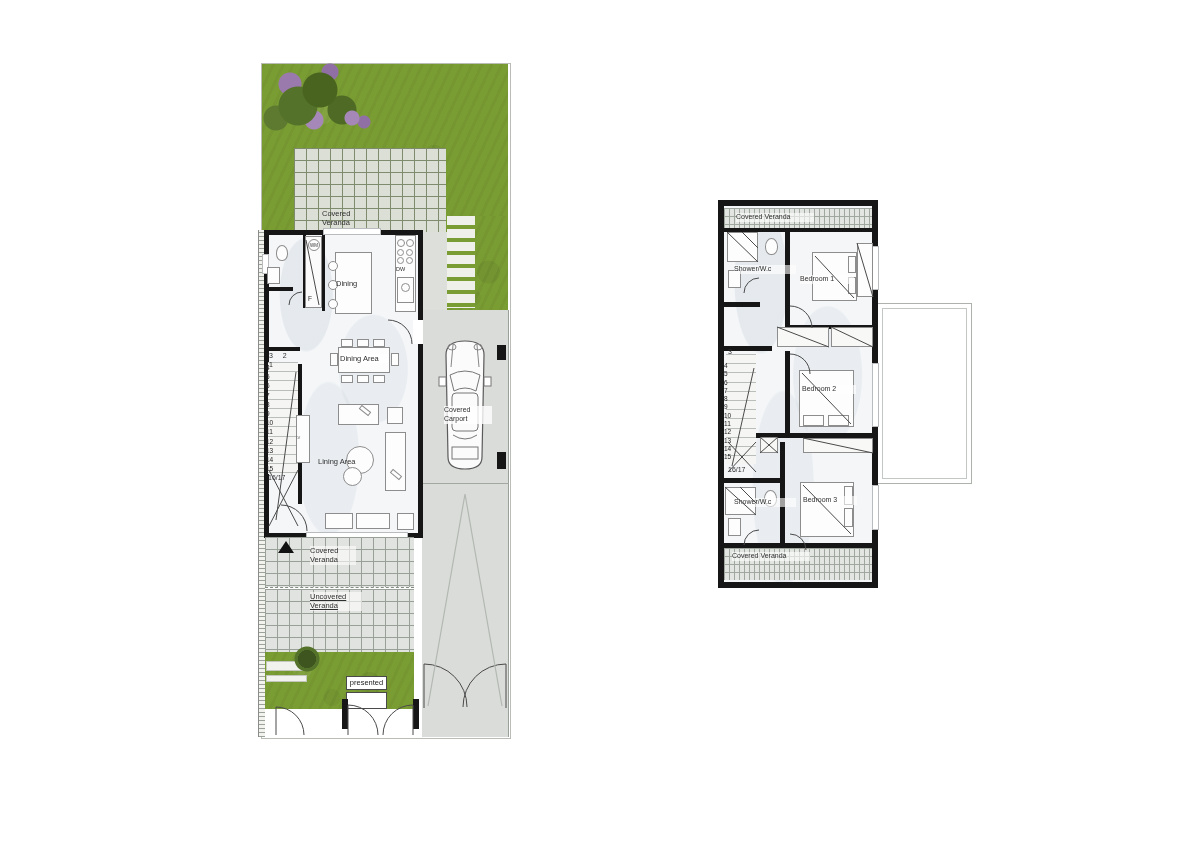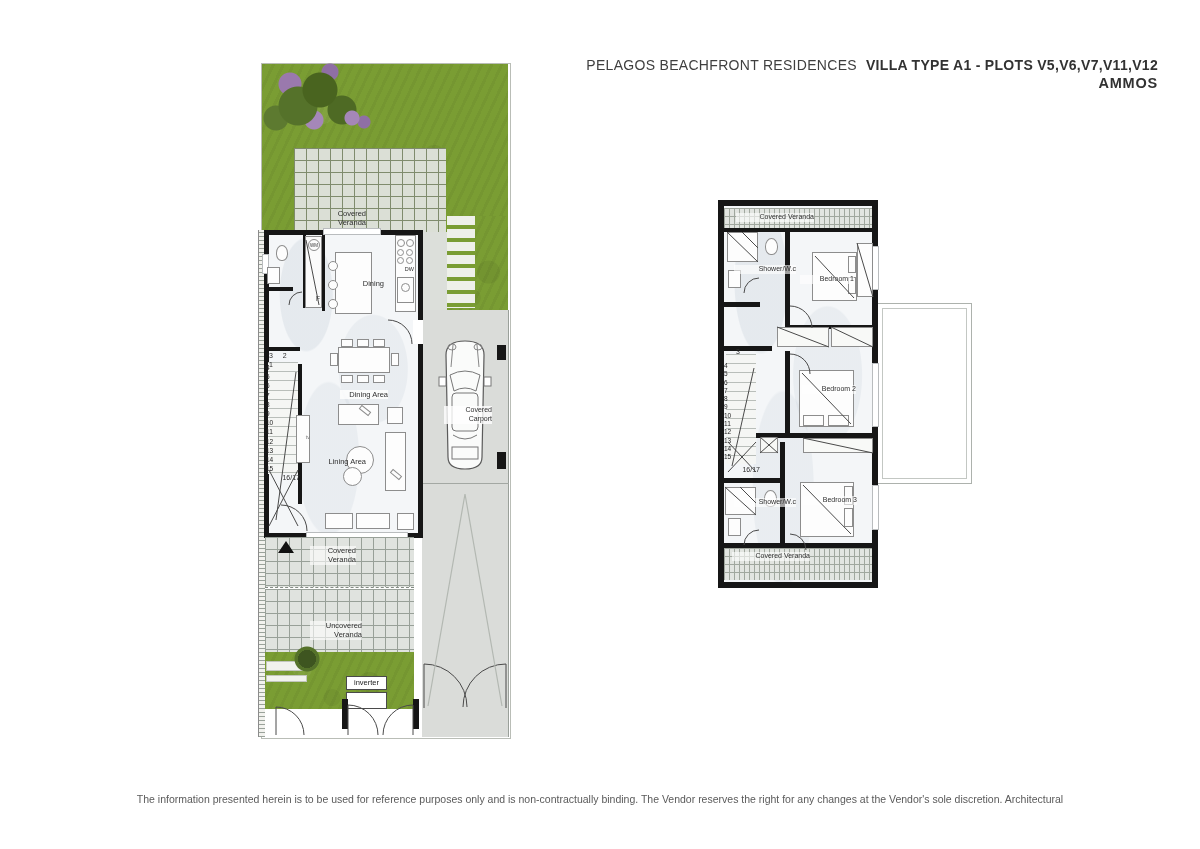--- a/index.html
+++ b/index.html
@@ -31,21 +31,21 @@
                      linear-gradient(to bottom,#a0a79e 1px,transparent 1px);
     background-size:5px 8px;}
   .steps{background-color:#7a9d33;
     background-image:repeating-linear-gradient(180deg,#eef0e9 0 9px,rgba(0,0,0,0) 9px 13px);}
   .stairsteps{background-color:#f5f6f4;
     background-image:repeating-linear-gradient(180deg,#b9beba 0 1px,transparent 1px 9.2px);}
   
   .w{position:absolute;background:#161616;}
   .window{position:absolute;background:#ffffff;border:1px solid #b9bcbe;box-sizing:border-box;}
   .f{position:absolute;background:#fdfdfd;border:1px solid #8d8d8d;box-sizing:border-box;}
-  .lab{position:absolute;font-size:7.5px;line-height:1.25;color:#2e2e2e;text-align:right;}
+  .lab{position:absolute;font-size:7.5px;line-height:1.25;color:#2e2e2e;text-align:left;}
   .lab.small{font-size:7px;}
   .house{position:absolute;border:5px solid #161616;box-sizing:border-box;}
   .ffhouse{position:absolute;border:6px solid #161616;box-sizing:border-box;}
   .stairnums span{display:block;font-size:6.5px;color:#222;}
   .gfnums span{height:9.2px;line-height:9.2px;}
   .ffnums span{height:8.3px;line-height:8.3px;}
   .title-block{position:absolute;right:42px;top:57px;text-align:right;color:#3f3f3f;}
   .title-l1{font-size:14px;letter-spacing:0.3px;}
   .title-l1 b{margin-left:9px;letter-spacing:0.3px;color:#323232;}
   .title-l2{font-size:14.5px;font-weight:bold;letter-spacing:0.8px;margin-top:2px;color:#323232;}
@@ -55,24 +55,20 @@
               font-size:10.5px;line-height:12px;color:#5a5a5a;}
   .north{position:absolute;width:0;height:0;border-left:8px solid transparent;
          border-right:8px solid transparent;border-bottom:12px solid #111;}
   svg.overlay{position:absolute;left:0;top:0;pointer-events:none;}
 </style>
 </head>
 <body>
 
 <div class="sheet">
 
-  <div class="title-block">
-    <div class="title-l1"><span>PELAGOS BEACHFRONT RESIDENCES</span><b>VILLA TYPE A1 - PLOTS V5,V6,V7,V11,V12</b></div>
-    <div class="title-l2">AMMOS</div>
-  </div>
 
   <div class="abs" style="left:256px;top:58px;width:256px;height:684px;">
 
     <div class="abs" style="left:5px;top:5px;width:248px;height:674px;border:1px solid #b9bdb6;"></div>
     <div class="abs grass" style="left:6px;top:6px;width:246px;height:168px;"></div>
     <div class="abs grass" style="left:187px;top:158px;width:65px;height:102px;"></div>
 
     <div class="abs" style="left:2px;top:0;width:114px;height:90px;background:
       radial-gradient(circle at 62px 32px, #49641f 0 17px, transparent 18px),
       radial-gradient(circle at 40px 48px, #55722a 0 19px, transparent 20px),
@@ -150,21 +146,21 @@
 
     <div class="f" style="left:85px;top:281px;width:12px;height:8px;"></div>
     <div class="f" style="left:101px;top:281px;width:12px;height:8px;"></div>
     <div class="f" style="left:117px;top:281px;width:12px;height:8px;"></div>
     <div class="f" style="left:74px;top:295px;width:8px;height:13px;"></div>
     <div class="f" style="left:135px;top:295px;width:8px;height:13px;"></div>
     <div class="f" style="left:82px;top:289px;width:52px;height:26px;"></div>
     <div class="f" style="left:85px;top:317px;width:12px;height:8px;"></div>
     <div class="f" style="left:101px;top:317px;width:12px;height:8px;"></div>
     <div class="f" style="left:117px;top:317px;width:12px;height:8px;"></div>
-    <div class="lab" style="left:84px;top:296px;width:48px;background:rgba(255,255,255,0.8);margin-top:36px;">Dining Area</div>
+    <div class="lab" style="left:84px;top:296px;width:48px;background:rgba(255,255,255,0.8);">Dining Area</div>
 
     <div class="abs stairsteps" style="left:12px;top:304px;width:30px;height:112px;"></div>
     <div class="lab" style="left:13px;top:294px;width:30px;font-size:7px;letter-spacing:4px;text-align:left;">3 2 1</div>
     <div class="abs stairnums gfnums" style="left:10px;top:305px;width:11px;">
       <span>4</span>
         <span>5</span>
         <span>6</span>
         <span>7</span>
         <span>8</span>
         <span>9</span>
@@ -189,29 +185,29 @@
     <div class="lab" style="left:62px;top:399px;width:48px;">Lining Area</div>
     <div class="f" style="left:69px;top:455px;width:28px;height:16px;"></div>
     <div class="f" style="left:100px;top:455px;width:34px;height:16px;"></div>
     <div class="f" style="left:141px;top:455px;width:17px;height:17px;"></div>
 
     <div class="abs tiles" style="left:9px;top:479px;width:149px;height:50px;"></div>
     <div class="north" style="left:22px;top:483px;"></div>
     <div class="lab" style="left:54px;top:488px;width:46px;background:rgba(255,255,255,0.6);">Covered Veranda</div>
     <div class="abs" style="left:9px;top:529px;width:149px;height:0;border-top:1px dashed #848c84;"></div>
     <div class="abs tiles" style="left:9px;top:531px;width:149px;height:63px;"></div>
-    <div class="lab" style="left:54px;top:563px;width:52px;background:rgba(255,255,255,0.6);">Uncovered Veranda</div>
+    <div class="lab" style="left:54px;top:534px;width:52px;background:rgba(255,255,255,0.6);text-decoration:underline;">Uncovered Veranda</div>
 
     <div class="abs grass" style="left:9px;top:594px;width:149px;height:57px;"></div>
     <div class="abs" style="left:10px;top:603px;width:41px;height:10px;background:#f1f2ed;border:1px solid #c2c6bd;box-sizing:border-box;"></div>
     <div class="abs" style="left:10px;top:617px;width:41px;height:7px;background:#f1f2ed;border:1px solid #c2c6bd;box-sizing:border-box;"></div>
     <div class="abs" style="left:38px;top:588px;width:27px;height:27px;background:
       radial-gradient(circle at 13px 13px, #3e5520 0 9px, #55722a 9px 12px, transparent 13px);"></div>
 
-    <div class="abs" style="left:90px;top:618px;width:41px;height:14px;background:#fff;border:1px solid #4a4a4a;box-sizing:border-box;font-size:7.5px;text-align:center;line-height:12px;color:#222;">inverter</div>
+    <div class="abs" style="left:90px;top:618px;width:41px;height:14px;background:#fff;border:1px solid #4a4a4a;box-sizing:border-box;font-size:7.5px;text-align:center;line-height:12px;color:#222;">presented</div>
     <div class="abs" style="left:90px;top:634px;width:41px;height:17px;background:#fff;border:1px solid #4a4a4a;box-sizing:border-box;"></div>
     <div class="w" style="left:86px;top:641px;width:6px;height:30px;"></div>
     <div class="w" style="left:157px;top:641px;width:6px;height:30px;"></div>
 
     <svg class="overlay" width="256" height="684" viewBox="0 0 256 684">
       <g fill="none" stroke="#4a4a4a" stroke-width="1">
         <path d="M20,462 L40,314"></path>
         <path d="M13,468 L42,412 M13,412 L42,468"></path>
         <path d="M50,182 L63,247"></path>
         <path d="M46,234 A13,13 0 0 0 33,247"></path>
@@ -323,16 +319,15 @@
         <path d="M74,158 A20,20 0 0 1 94,178"></path>
         <path d="M74,338 A16,16 0 0 1 90,354"></path>
         <path d="M43,334 A15,15 0 0 0 28,349"></path>
         <path d="M99,60 L138,102 M86,177 L135,228 M87,289 L135,338"></path>
       </g>
     </svg>
   </div>
 
 
   <div class="disclaimer">
-    <div>The information presented herein is to be used for reference purposes only and is non-contractually binding.  The Vendor reserves the right for any changes at the Vendor's sole discretion.  Architectural</div>
   </div>
 
 </div>
 
 </body></html>

